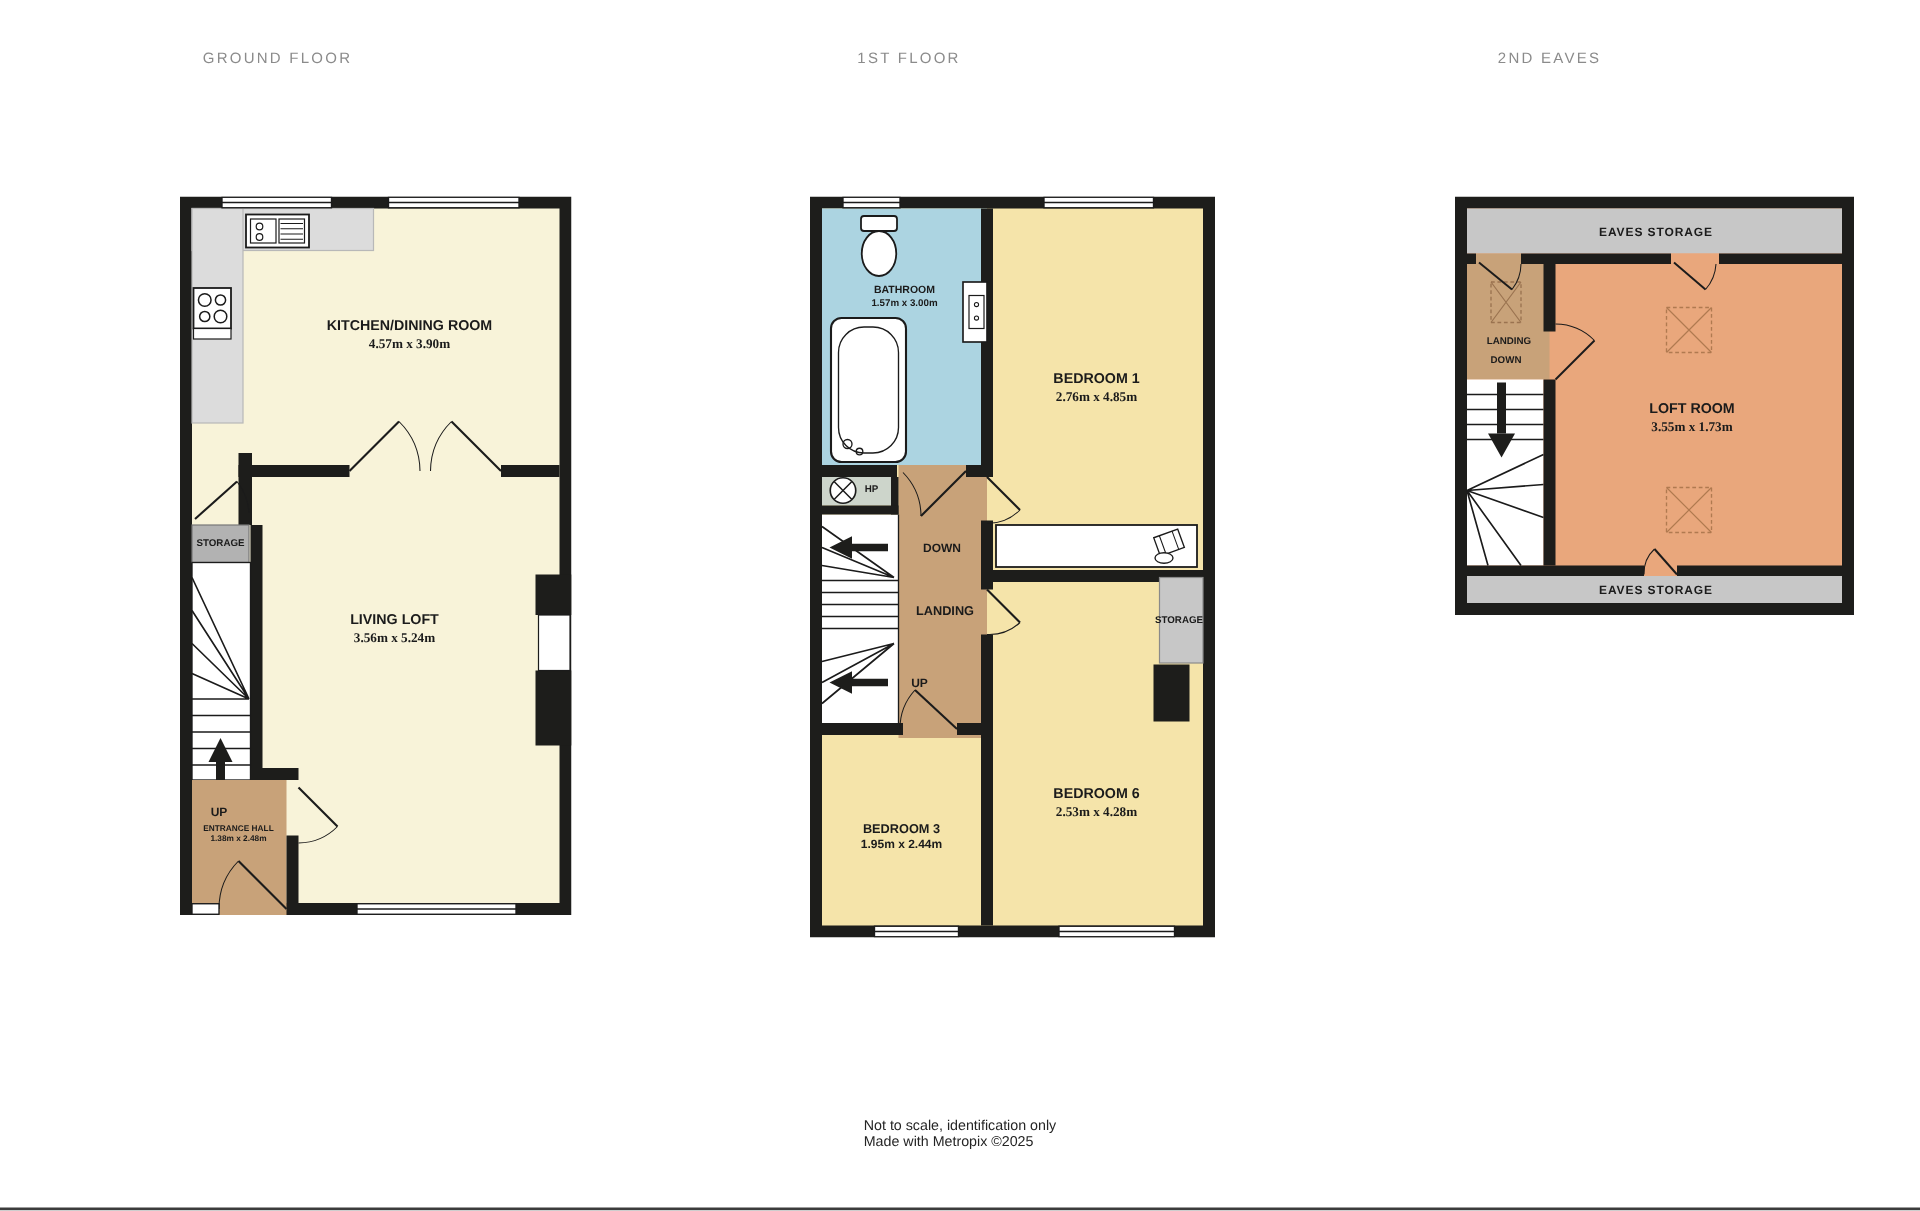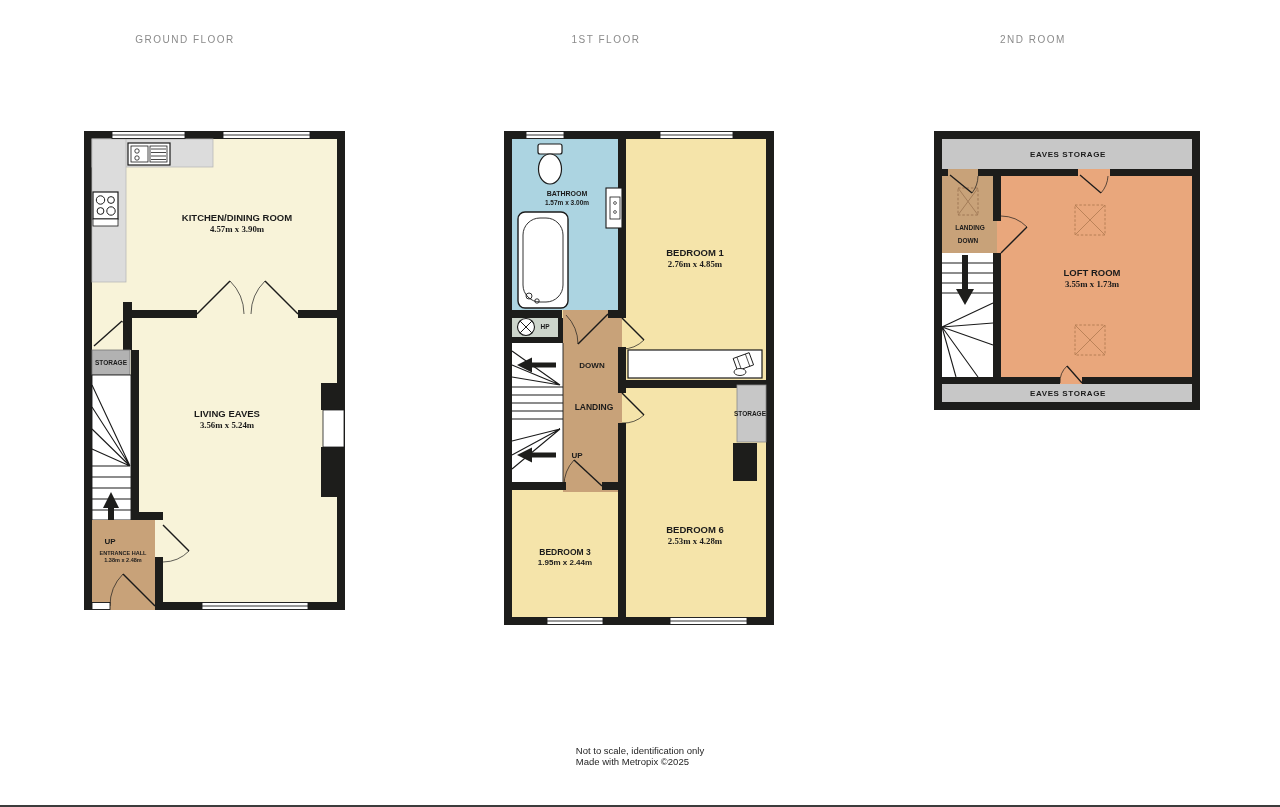--- a/index.html
+++ b/index.html
@@ -6,21 +6,21 @@
     --c-wall:#1d1d1b; --c-cream:#f8f3d9; --c-yellow:#f5e4aa; --c-blue:#acd4e1;
     --c-tan:#c8a279; --c-orange:#e9a77c; --c-counter:#dcdcdc; --c-storage:#b2b2b2;
     --c-eaves:#c7c7c7; --c-hp:#cdd5cb; --c-title:#8b8b8b; --c-label:#1b1b1b;
   }
   *{box-sizing:border-box;margin:0;padding:0;}
   html,body{width:1280px;height:807px;background:#ffffff;overflow:hidden;}
   body{font-family:"Liberation Sans","DejaVu Sans",sans-serif;position:relative;}
   .canvas{position:absolute;inset:0;background:#fff;}
   .floor-title{position:absolute;transform:translateX(-50%);font-size:10px;font-weight:500;
     letter-spacing:1.5px;color:var(--c-title);white-space:nowrap;}
-  .plan{position:absolute;}
+  .plan{position:absolute;margin-left:36px;}
   .plan svg{position:absolute;left:0;top:0;}
   .lbl{position:absolute;transform:translateX(-50%);text-align:center;font-weight:bold;
     color:var(--c-label);white-space:nowrap;}
   .room{font-size:9.5px;line-height:11.5px;}
   .room .dims{font-size:8.8px;font-family:Liberation Serif, serif;}
   .room-sm{font-size:8.5px;line-height:10.5px;}
   .room-sm .dims{font-size:8px;}
   .room-xs{font-size:7px;line-height:8.5px;}
   .room-xs .dims{font-size:6.5px;}
   .tag{font-size:8px;line-height:9px;}
@@ -32,21 +32,21 @@
     font-size:9.5px;line-height:10.5px;color:#252525;white-space:nowrap;}
   .bottom-edge{position:absolute;left:0;top:805px;width:1280px;height:2px;background:#3c3c3c;}
 </style>
 </head>
 <body>
 
 <div class="canvas">
 
   <div class="floor-title" style="left:185px;top:34px">GROUND FLOOR</div>
   <div class="floor-title" style="left:606px;top:34px">1ST FLOOR</div>
-  <div class="floor-title" style="left:1033px;top:34px">2ND ROOM</div>
+  <div class="floor-title" style="left:1033px;top:34px">2ND EAVES</div>
 
   <div class="plan" style="left:84px;top:131px;width:214px;height:479px">
     <svg width="261" height="479" viewBox="0 0 261 479">
       <rect x="0" y="0" width="261" height="479" fill="var(--c-wall)"></rect>
       <rect x="8" y="8" width="245" height="463" fill="var(--c-cream)"></rect>
       <g>
         <rect x="8" y="8" width="121" height="28" fill="var(--c-counter)" stroke="#b8b8b8" stroke-width="0.8"></rect>
         <rect x="8" y="8" width="34" height="143" fill="var(--c-counter)" stroke="#b8b8b8" stroke-width="0.8"></rect>
       </g>
       <g stroke="#1b1b1b" fill="#fff">
@@ -121,21 +121,21 @@
         <rect x="118" y="471.5" width="106" height="7" fill="#fff"></rect>
           <line x1="118" y1="475" x2="224" y2="475"></line>
         <rect x="8" y="471.5" width="18" height="7" fill="#fff"></rect>
       </g>
     </svg>
     <div class="lbl room" style="left:153px;top:81px">
       <div>KITCHEN/DINING ROOM</div>
       <div class="dims">4.57m x 3.90m</div>
     </div>
     <div class="lbl room" style="left:143px;top:277px">
-      <div>LIVING EAVES</div>
+      <div>LIVING LOFT</div>
       <div class="dims">3.56m x 5.24m</div>
     </div>
     <div class="lbl tag-sm" style="left:27px;top:228px">STORAGE</div>
     <div class="lbl tag" style="left:26px;top:406px">UP</div>
     <div class="lbl hall-lbl" style="left:39px;top:419px">
       <div>ENTRANCE HALL</div>
       <div>1.38m x 2.48m</div>
     </div>
   </div>
 

